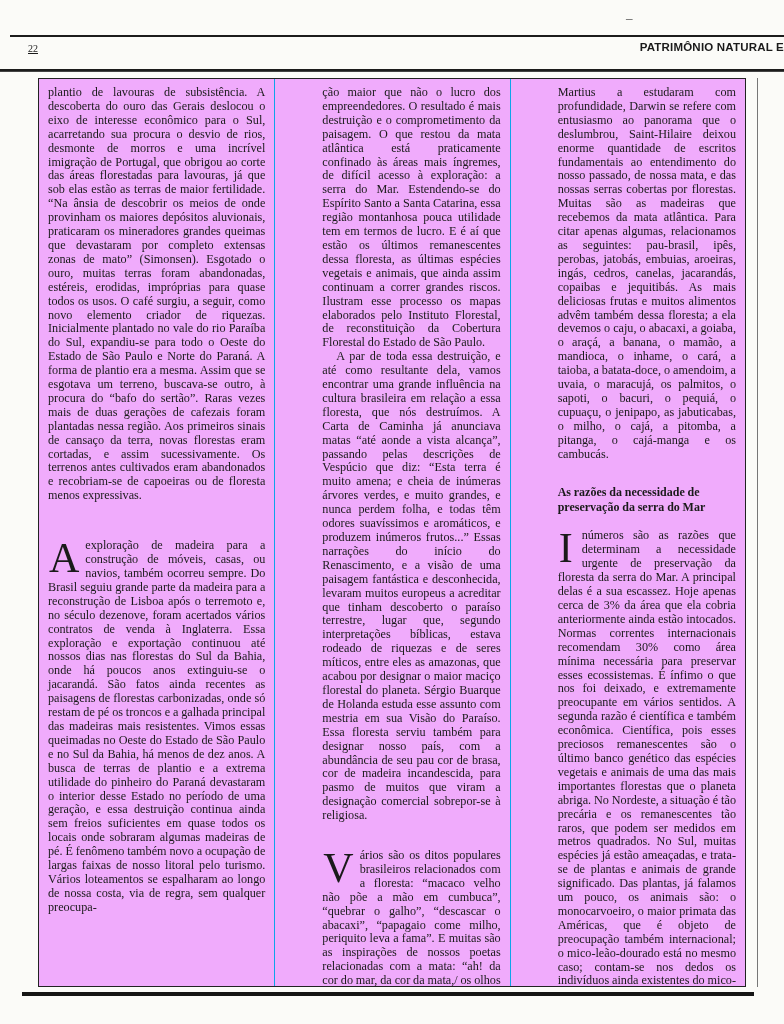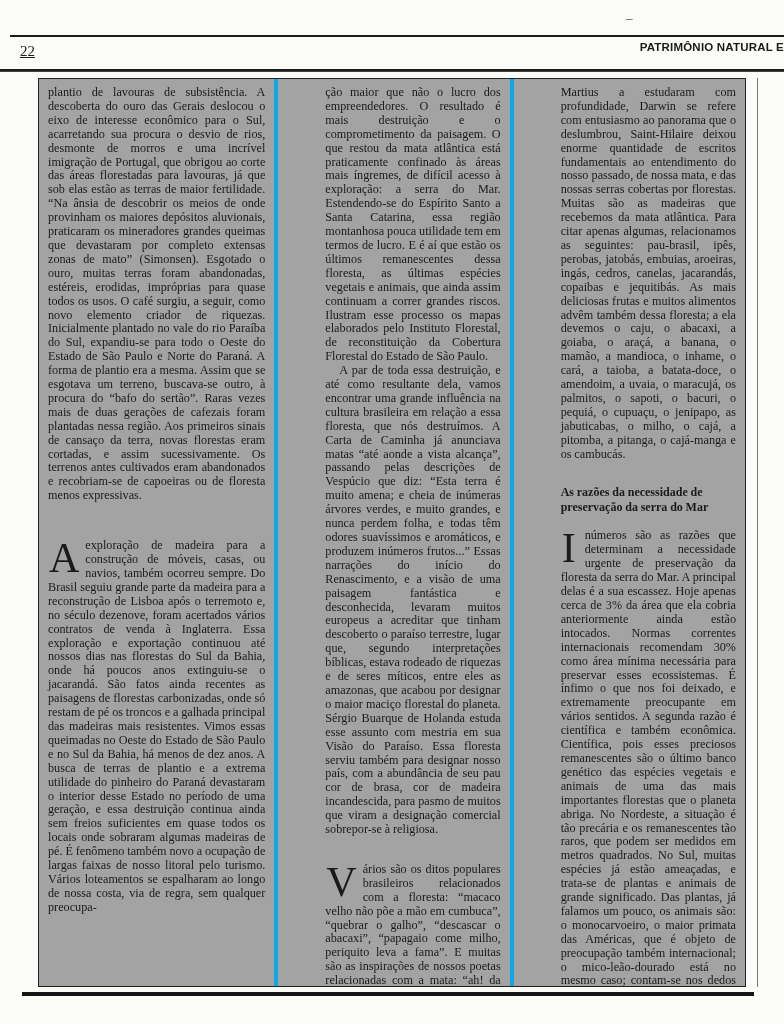--- a/index.html
+++ b/index.html
@@ -3,41 +3,41 @@
 <meta charset="utf-8">
 <style>
   html,body{margin:0;padding:0;}
   body{
     width:784px;height:1024px;position:relative;overflow:hidden;
     background:#fbfbf8;color:#1a1a1a;
     font-family:"Liberation Serif","DejaVu Serif",serif;
   }
   .corner-mark{position:absolute;top:10px;left:626px;font-size:13px;color:#333;}
   .rule-top{position:absolute;top:35px;left:10px;right:0;height:2px;background:#1c1c1c;}
-  .page-number{position:absolute;top:43px;left:20px;font-size:15px;text-decoration:underline;}
+  .page-number{position:absolute;top:43px;left:28px;font-size:10px;text-decoration:underline;}
   .header-title{
     position:absolute;top:41px;left:0;width:100%;text-align:right;
     font-family:"Liberation Sans","DejaVu Sans",sans-serif;
     font-weight:bold;font-size:11.5px;line-height:13.5px;letter-spacing:.2px;
   }
   .rule-mid{position:absolute;top:69px;left:0;right:0;height:2px;background:#1c1c1c;border-bottom:1px solid #444;}
   .content-box{
     position:absolute;top:78px;left:38px;right:38px;bottom:37px;
     border:1.5px solid #222;
     display:grid;grid-template-columns:1fr 1fr 1fr;
-    background:#a3a3a3;
+    background:#f0abfc;
   }
   .outer-right-line{position:absolute;top:78px;bottom:37px;right:26px;width:1px;background:#777;}
   .rule-bottom{position:absolute;bottom:28px;left:22px;right:30px;height:4px;background:#151515;}
   .col{
     padding:7px 9px 4px 9px;overflow:hidden;
     font-size:12.2px;line-height:13.9px;text-align:justify;
     hyphens:auto;-webkit-hyphens:auto;word-spacing:-0.2px;
   }
-  .col + .col{border-left:4px solid #0ea5e9;padding-left:47px;}
+  .col + .col{border-left:1px solid #0ea5e9;padding-left:47px;}
   .para{margin:0 0 0 0;}
   .para.indent{text-indent:14px;}
   .para.dropcap-para{margin-top:36px;}
   .para.dropcap-para.tight{margin-top:26px;}
   .dropcap{
     float:left;font-size:42px;line-height:33px;
     padding:3px 6px 0 1px;font-weight:400;
   }
   .dropcap.narrow{padding-right:9px;}
   .section-heading{

